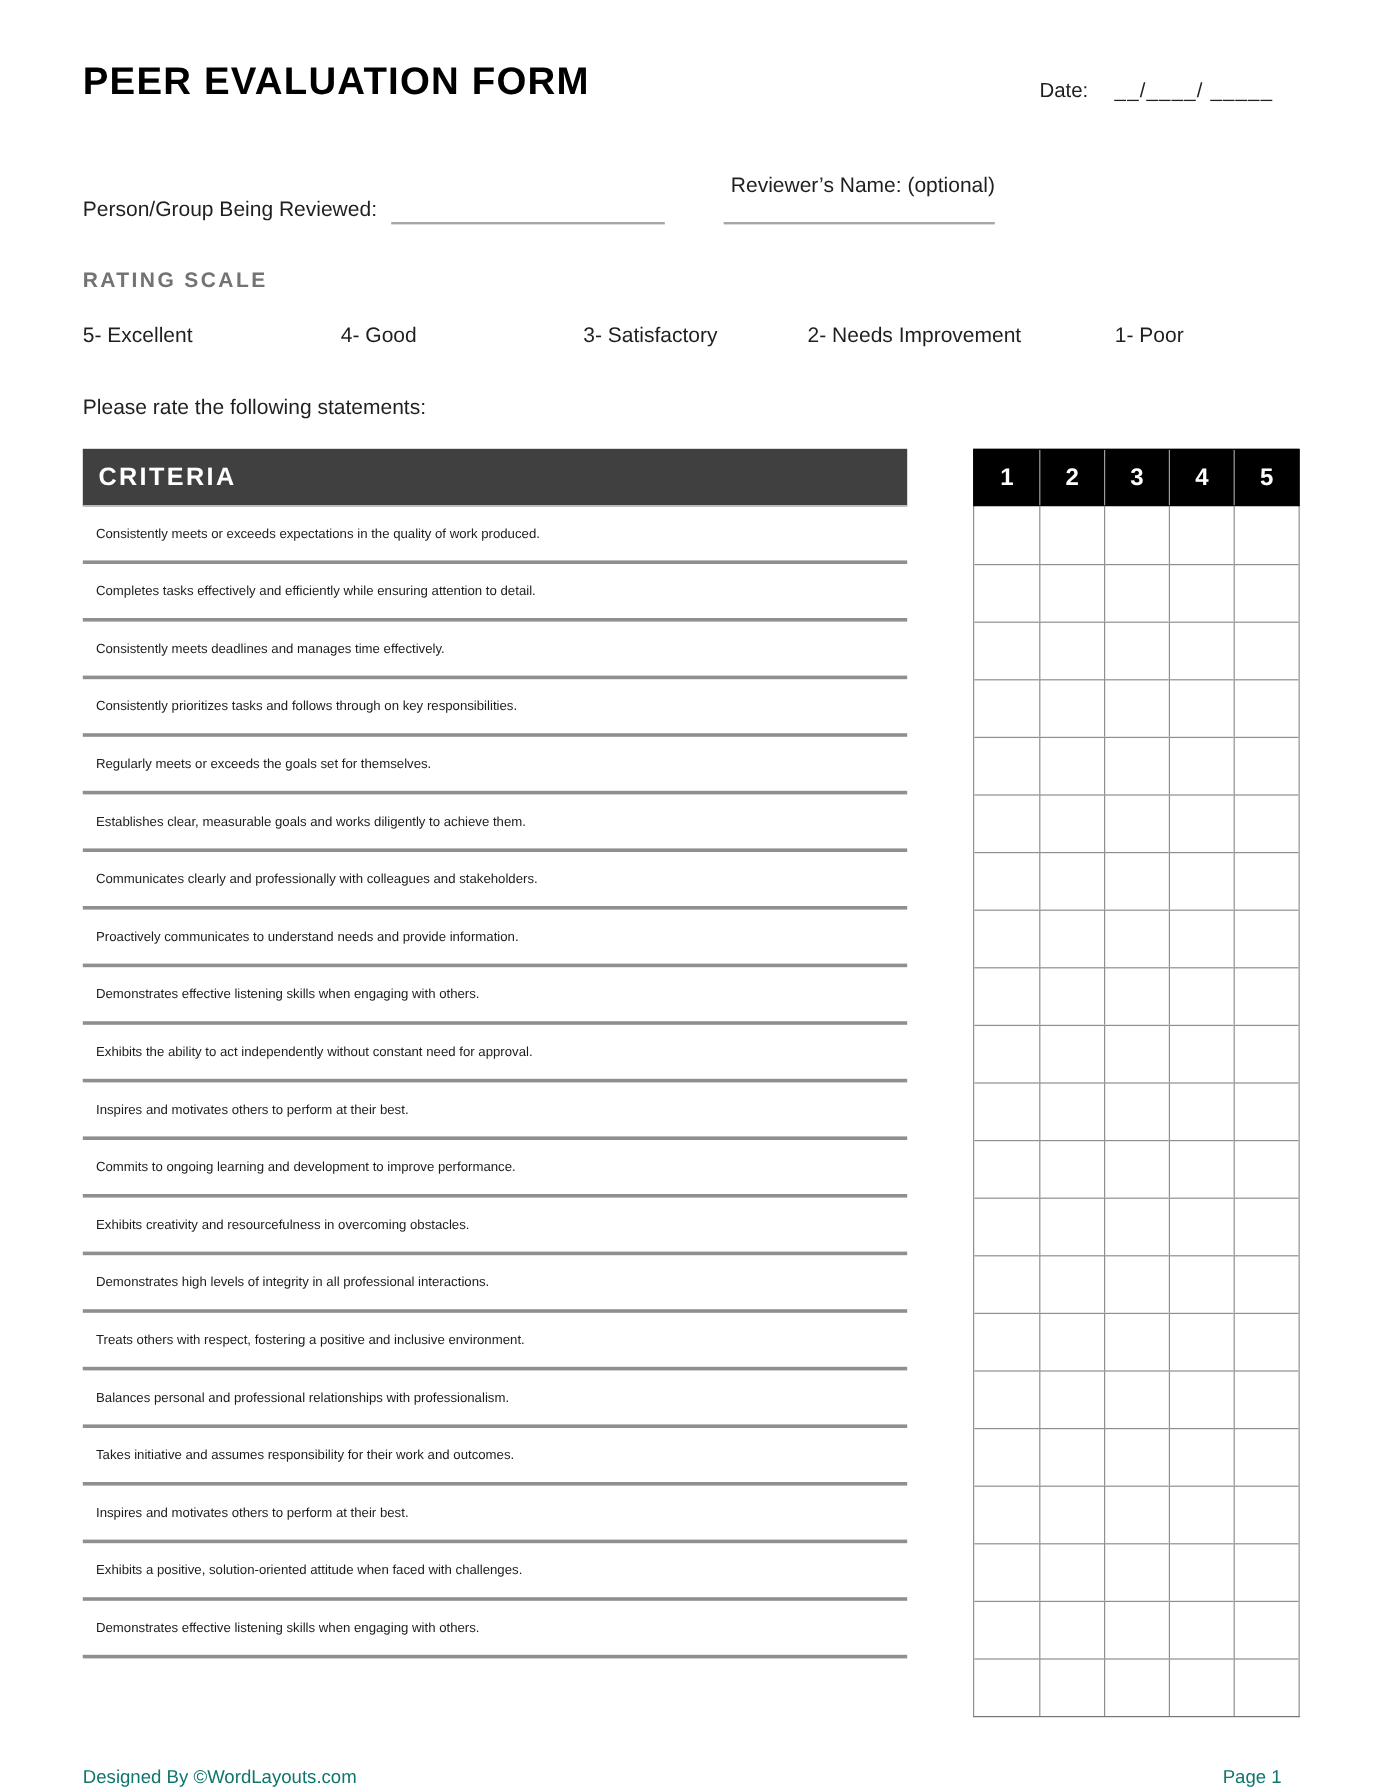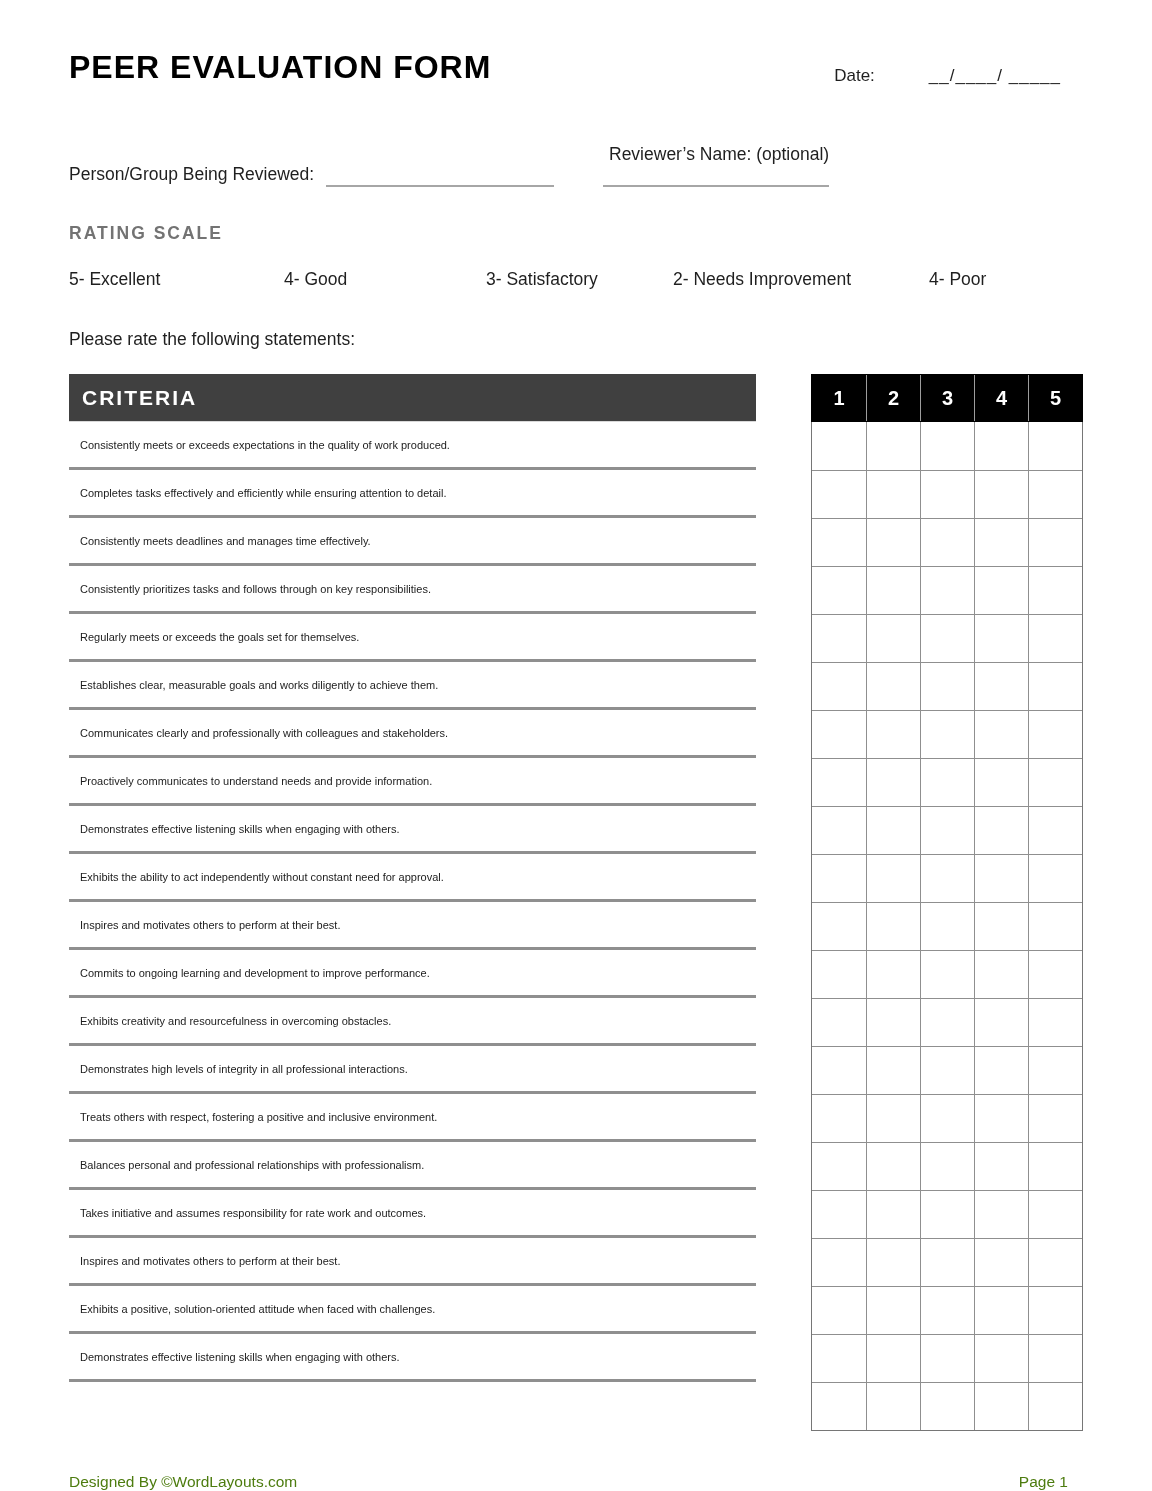--- a/index.html
+++ b/index.html
@@ -32,21 +32,20 @@
     color: #000000;
     line-height: 38px;
   }
   .date-block {
     margin-top: 6px;
     font-size: 17px;
     color: #1f1f1f;
     display: flex;
     align-items: baseline;
     margin-right: 22px;
-    gap: 32px;
   }
   .date-label { margin-right: 22px; }
   .date-blanks { letter-spacing: 1px; color: #1f1f1f; white-space: pre; }
 
   
   .fields-row {
     margin-top: 58px;
     display: flex;
     align-items: flex-end;
     font-size: 17.5px;
@@ -153,21 +152,21 @@
   }
   .gcell:first-child { border-left: none; }
   .grow:first-child .gcell { border-top: none; }
 
   
   .footer {
     margin-top: 42px;
     display: flex;
     justify-content: space-between;
     font-size: 15.5px;
-    color: #4d7c0f;
+    color: #0f766e;
     padding-right: 15px;
   }
 </style>
 </head>
 <body>
 
 <div class="page">
 
   <div class="top-row">
     <h1 class="title">PEER EVALUATION FORM</h1>
@@ -188,21 +187,21 @@
     </div>
   </div>
 
   <h2 class="scale-heading">RATING SCALE</h2>
 
   <div class="scale-row" id="scale-row">
       <span class="scale-item si0">5- Excellent</span>
       <span class="scale-item si1">4- Good</span>
       <span class="scale-item si2">3- Satisfactory</span>
       <span class="scale-item si3">2- Needs Improvement</span>
-      <span class="scale-item si4">4- Poor</span>
+      <span class="scale-item si4">1- Poor</span>
     </div>
 
   <p class="instruction">Please rate the following statements:</p>
 
   <div class="main">
     <div class="criteria-col">
       <div class="criteria-header">CRITERIA</div>
       <div id="criteria-rows">
           <div class="crow">
             <span>Consistently meets or exceeds expectations in the quality of work produced.</span>
@@ -246,21 +245,21 @@
           <div class="crow">
             <span>Demonstrates high levels of integrity in all professional interactions.</span>
           </div>
           <div class="crow">
             <span>Treats others with respect, fostering a positive and inclusive environment.</span>
           </div>
           <div class="crow">
             <span>Balances personal and professional relationships with professionalism.</span>
           </div>
           <div class="crow">
-            <span>Takes initiative and assumes responsibility for rate work and outcomes.</span>
+            <span>Takes initiative and assumes responsibility for their work and outcomes.</span>
           </div>
           <div class="crow">
             <span>Inspires and motivates others to perform at their best.</span>
           </div>
           <div class="crow">
             <span>Exhibits a positive, solution-oriented attitude when faced with challenges.</span>
           </div>
           <div class="crow">
             <span>Demonstrates effective listening skills when engaging with others.</span>
           </div>

